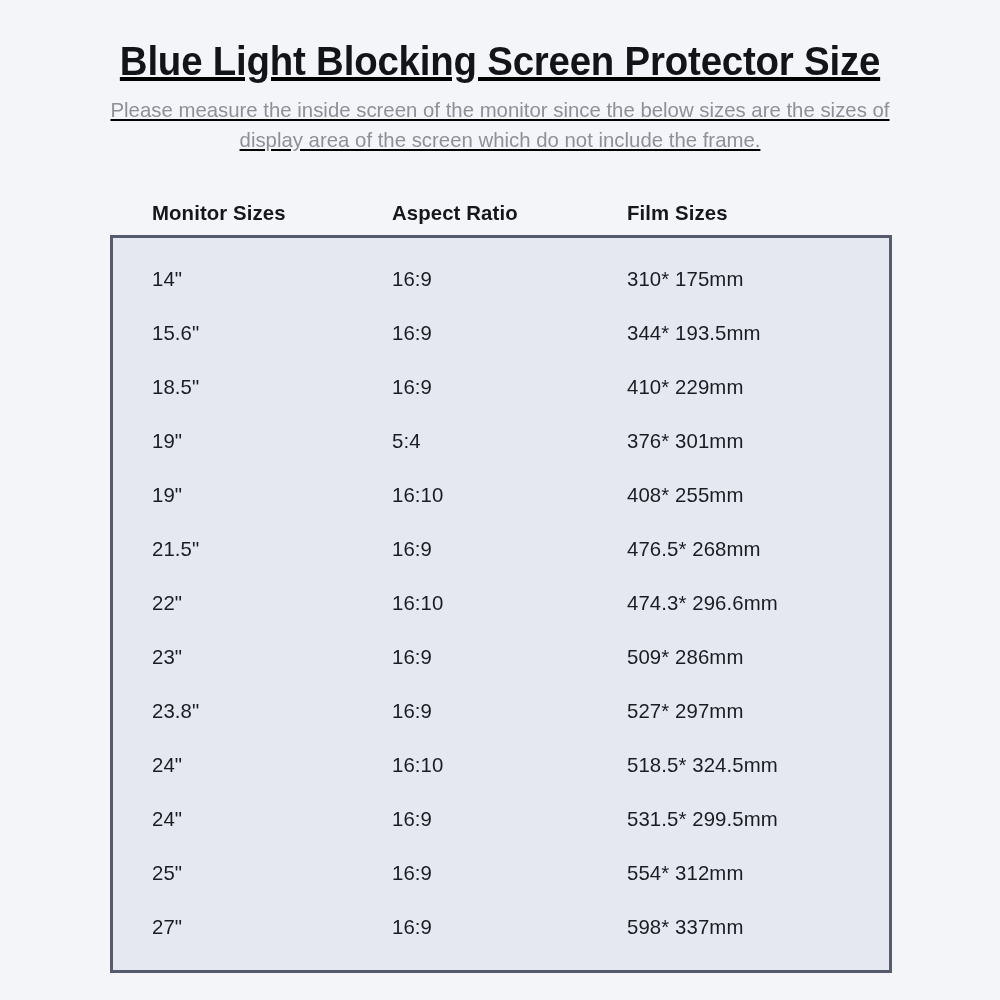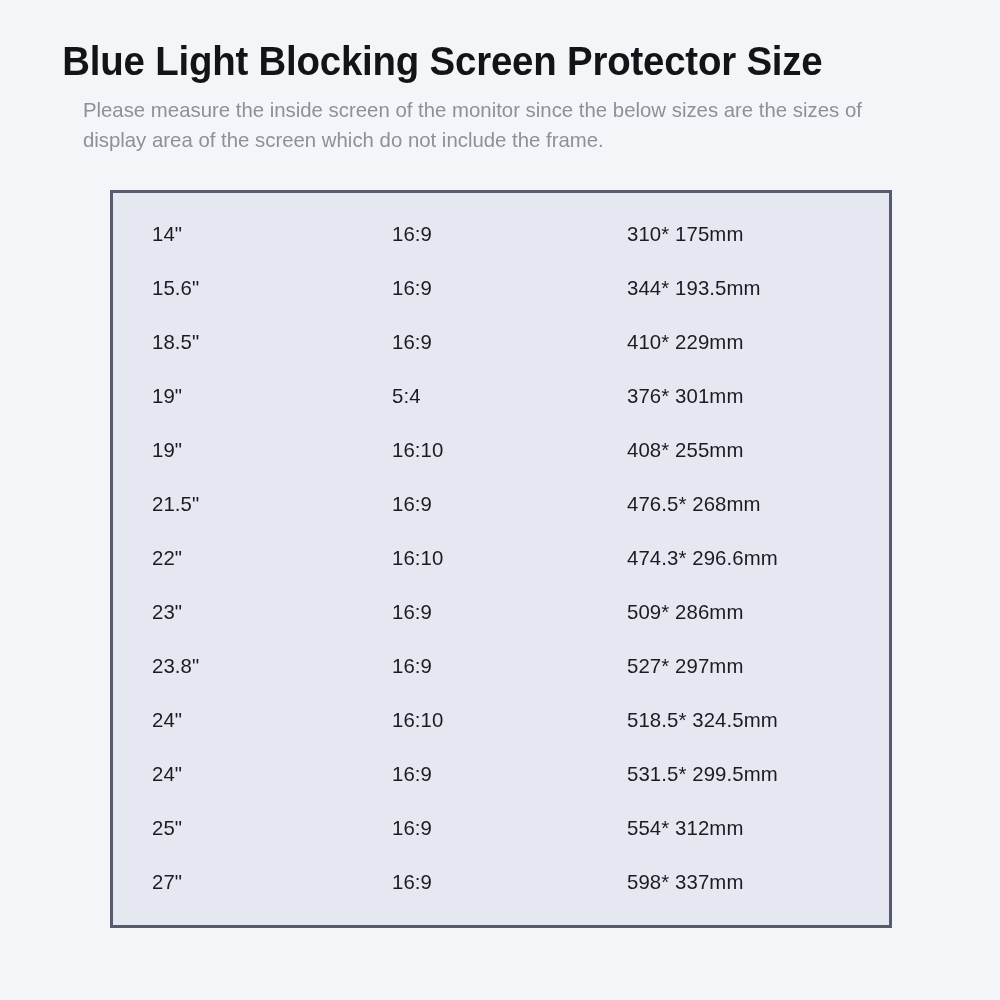--- a/index.html
+++ b/index.html
@@ -20,20 +20,22 @@
     height: 1000px;
     box-sizing: border-box;
   }
 
   
   .heading-block {
     position: absolute;
     left: 0;
     top: 0;
     width: 1000px;
+    text-align: center;
+    text-decoration: underline;
   }
 
   .page-title {
     margin: 0;
     padding: 38px 44px 0 44px;
     font-family: "Liberation Sans Narrow", "Liberation Sans", sans-serif;
     font-size: 40px;
     font-weight: bold;
     letter-spacing: -0.2px;
     color: #131418;
@@ -116,20 +118,25 @@
 
 <div class="page">
 
   <div class="heading-block">
     <h1 class="page-title">Blue Light Blocking Screen Protector Size</h1>
     <p class="page-subtitle">Please measure the inside screen of the monitor since the below sizes are the sizes of display area of the screen which do not include the frame.</p>
   </div>
 
   <div class="size-table">
 
+    <div class="table-header-row">
+      <div class="cell col-monitor">Monitor Sizes</div>
+      <div class="cell col-aspect">Aspect Ratio</div>
+      <div class="cell col-film">Film Sizes</div>
+    </div>
 
     <div class="table-body" id="table-body">
         <div class="table-row">
           <div class="cell col-monitor">14"</div>
           <div class="cell col-aspect">16:9</div>
           <div class="cell col-film">310* 175mm</div>
         </div>
         <div class="table-row">
           <div class="cell col-monitor">15.6"</div>
           <div class="cell col-aspect">16:9</div>

